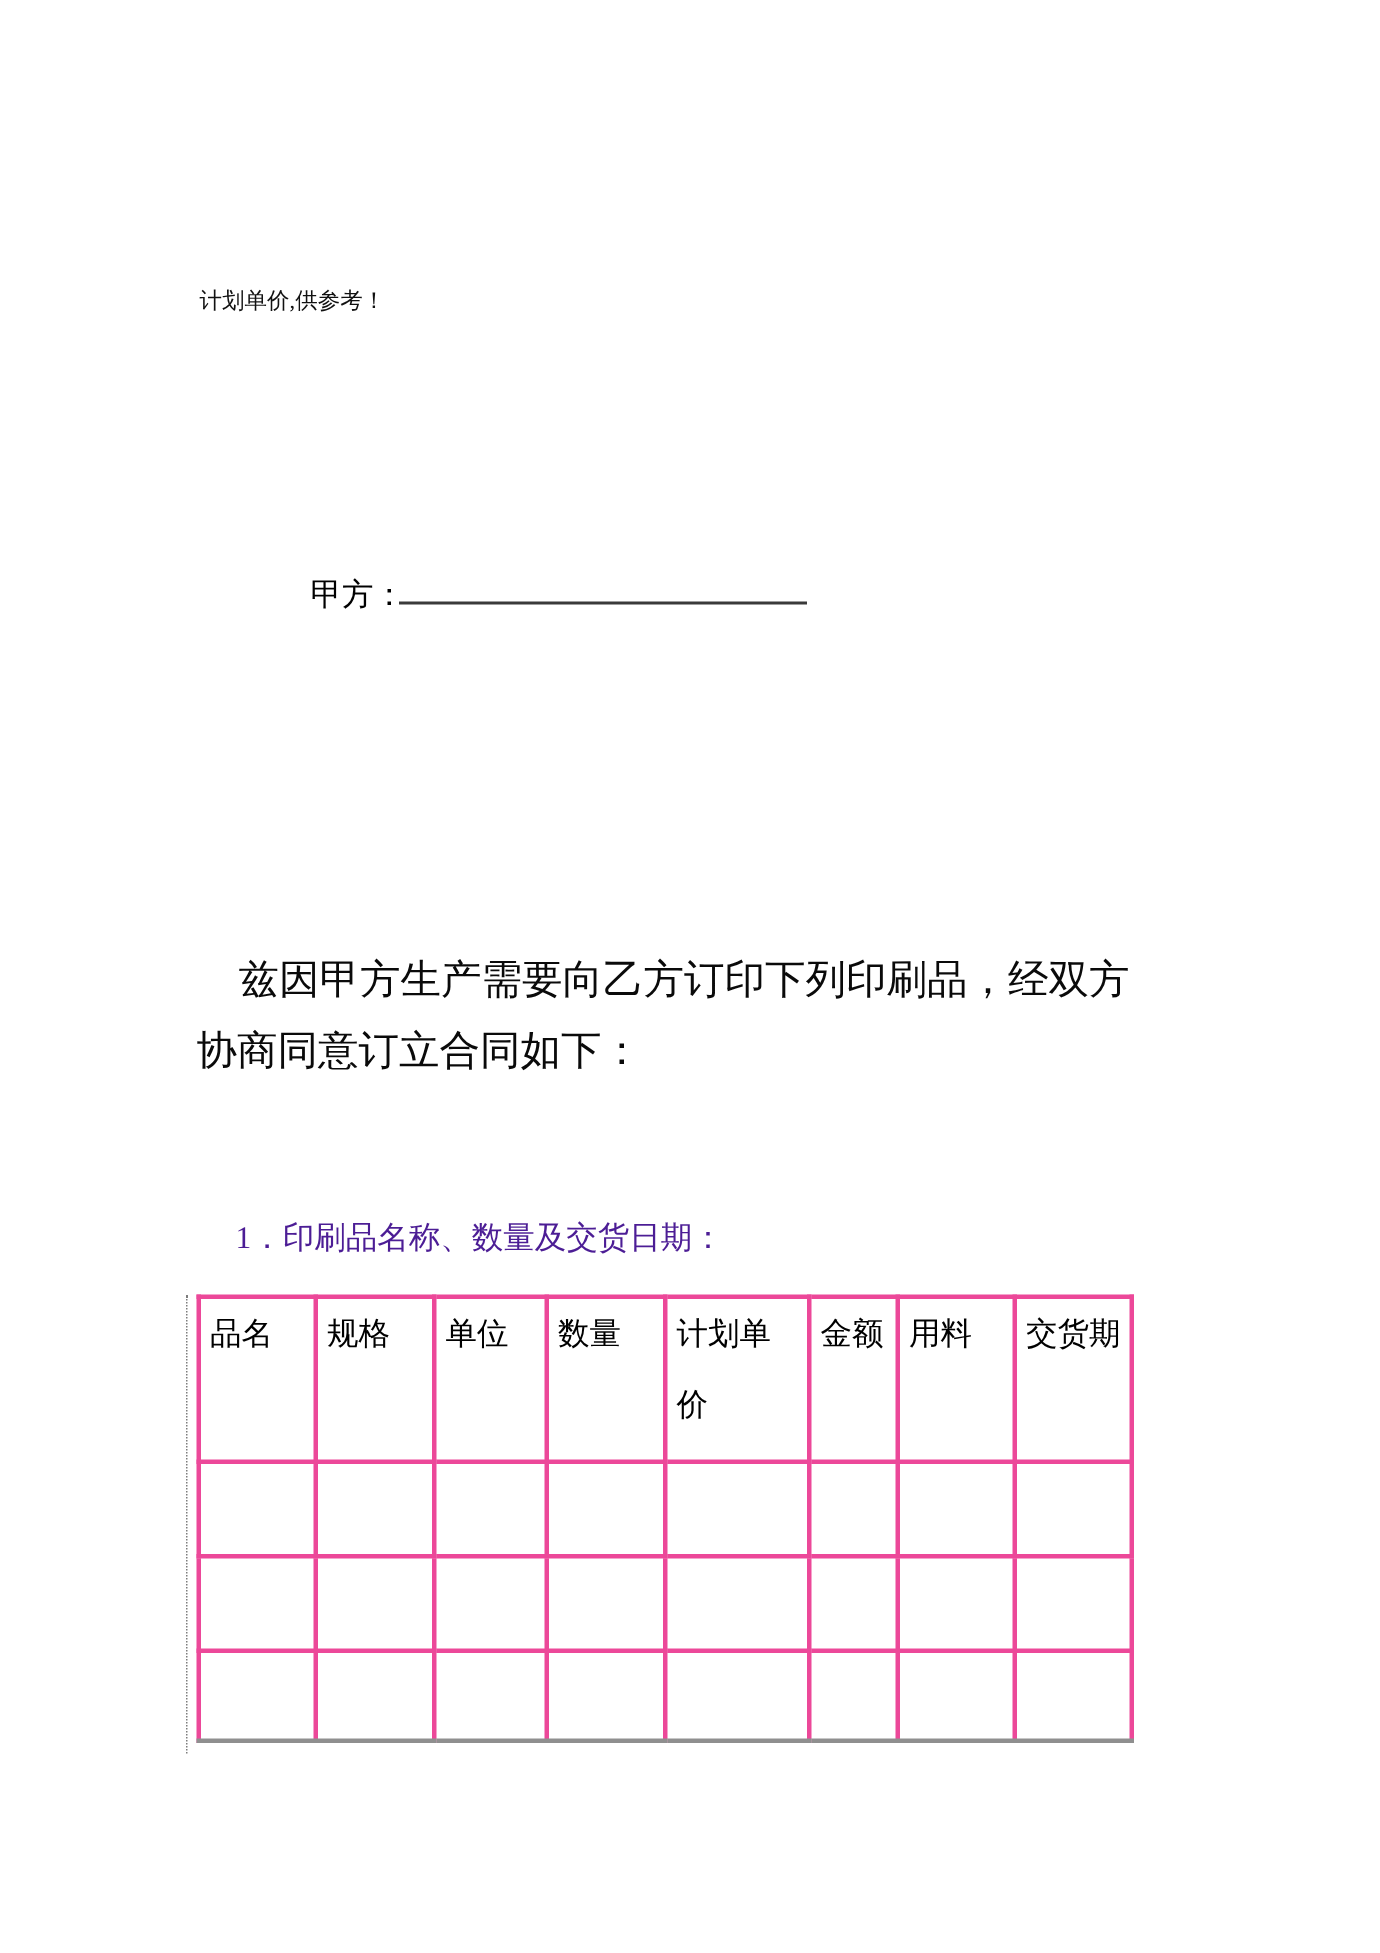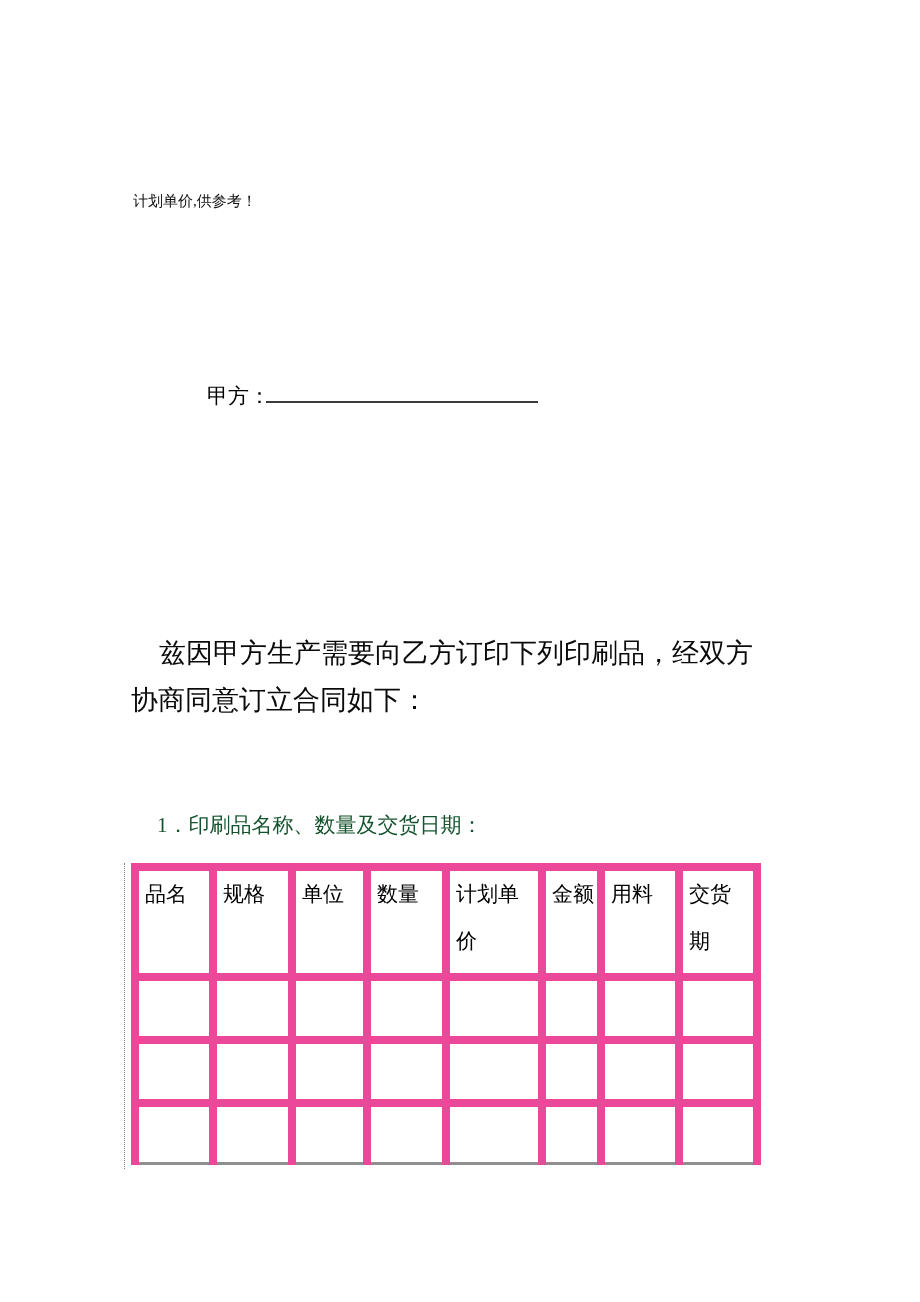--- a/index.html
+++ b/index.html
@@ -62,42 +62,42 @@
     line-height: 47px;
     text-indent: 28px;
     color: #0a0a0a;
   }
   .section-heading {
     position: absolute;
     left: 157px;
     top: 813px;
     font-size: 21px;
     line-height: 24px;
-    color: #14532d;
+    color: #4c1d95;
     white-space: nowrap;
   }
   .table-dotted-edge {
     position: absolute;
     left: 124px;
     top: 863px;
     height: 306px;
     width: 0;
     border-left: 1px dotted #7d7d7d;
   }
   table.items-table {
     position: absolute;
     left: 131px;
     top: 863px;
     width: 624px;
     border-collapse: collapse;
     table-layout: fixed;
     font-size: 21px;
   }
   .items-table th, .items-table td {
-    border: 8px solid #ec4899;
+    border: 3px solid #ec4899;
     font-weight: normal;
     text-align: left;
     vertical-align: top;
   }
   .items-table th {
     height: 110px;
     line-height: 47px;
     padding: 0 2px 0 6px;
   }
   .items-table th.col-planned-price { padding-right: 12px; }

